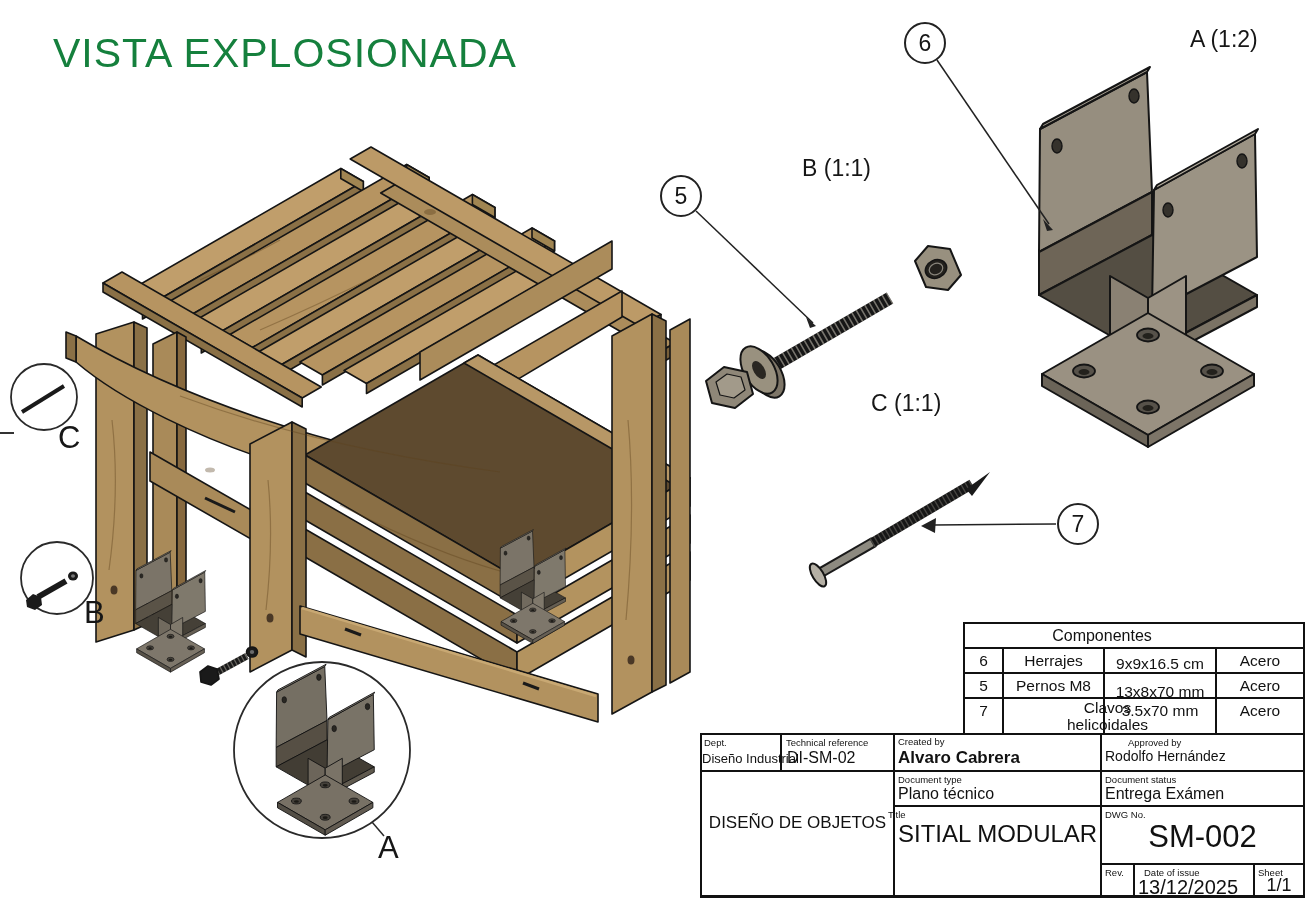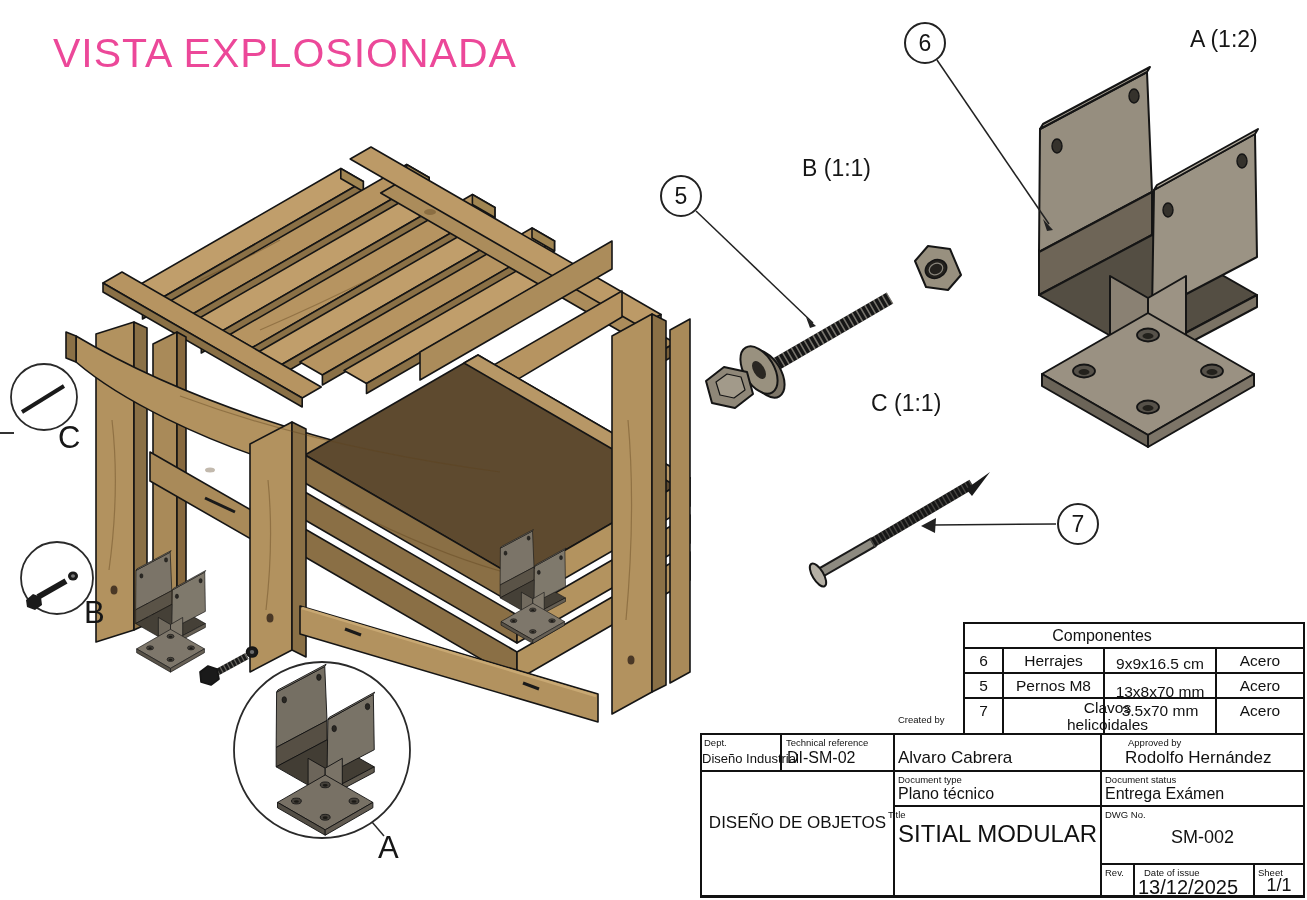--- a/index.html
+++ b/index.html
@@ -1,18 +1,18 @@
 <!DOCTYPE html>
 <html><head>
 <meta charset="utf-8">
 <style>
   html,body{margin:0;padding:0;background:#fff;}
   .sheet{position:relative;width:1307px;height:900px;background:#ffffff;overflow:hidden;
          font-family:"Liberation Sans", sans-serif;color:#111;}
-  .page-title{position:absolute;left:53px;top:30px;font-size:41px;letter-spacing:1px;color:#ec4899;white-space:nowrap;}
+  .page-title{position:absolute;left:53px;top:30px;font-size:41px;letter-spacing:1px;color:#15803d;white-space:nowrap;}
   .scale-label{position:absolute;font-size:23px;color:#161616;white-space:nowrap;}
   .marker-letter{position:absolute;font-size:31px;color:#161616;}
   .balloon{position:absolute;width:42px;height:42px;border:2px solid #222;border-radius:50%;
            background:#fff;display:flex;align-items:center;justify-content:center;
            font-size:23px;color:#161616;box-sizing:border-box;}
   .ln{position:absolute;background:#111;}
   .cell{position:absolute;display:flex;align-items:center;justify-content:center;
         font-size:15.5px;text-align:center;line-height:1.1;}
   .cell.top{align-items:flex-start;padding-top:3px;box-sizing:border-box;}
   .tb-label{position:absolute;font-size:9.5px;color:#111;white-space:nowrap;}
@@ -287,39 +287,39 @@
     <div class="ln" style="left:1303px;top:733px;width:2px;height:165px;"></div>
     <div class="ln" style="left:1133px;top:863px;width:2px;height:35px;"></div>
     <div class="ln" style="left:1253px;top:863px;width:2px;height:35px;"></div>
 
     <div class="tb-label" style="left:704px;top:737px;">Dept.</div>
     <div class="tb-value" style="left:702px;top:751px;font-size:13px;">Diseño Industrial</div>
 
     <div class="tb-label" style="left:786px;top:737px;">Technical reference</div>
     <div class="tb-value" style="left:787px;top:749px;font-size:16px;">DI-SM-02</div>
 
-    <div class="tb-label" style="left:898px;top:714px;">Created by</div>
-    <div class="tb-value" style="left:898px;top:748px;font-size:17px;">Alvaro Cabrera</div>
+    <div class="tb-label" style="left:898px;top:736px;">Created by</div>
+    <div class="tb-value" style="left:898px;top:748px;font-size:17px;font-weight:bold;">Alvaro Cabrera</div>
 
     <div class="tb-label" style="left:1105px;top:737px;margin-left:23px;">Approved by</div>
-    <div class="tb-value" style="left:1105px;top:748px;font-size:17px;margin-left:20px;">Rodolfo Hernández</div>
+    <div class="tb-value" style="left:1105px;top:748px;font-size:14px;">Rodolfo Hernández</div>
 
     <div class="cell" style="left:702px;top:772px;width:191px;height:102px;font-size:17px;">DISEÑO DE OBJETOS</div>
 
     <div class="tb-label" style="left:898px;top:774px;">Document type</div>
     <div class="tb-value" style="left:898px;top:785px;font-size:16px;">Plano técnico</div>
 
     <div class="tb-label" style="left:1105px;top:774px;">Document status</div>
     <div class="tb-value" style="left:1105px;top:785px;font-size:16px;">Entrega Exámen</div>
 
     <div class="tb-label" style="left:888px;top:809px;">Title</div>
     <div class="tb-value" style="left:898px;top:820px;font-size:24px;">SITIAL MODULAR</div>
 
     <div class="tb-label" style="left:1105px;top:809px;">DWG No.</div>
-    <div class="cell" style="left:1102px;top:815px;width:201px;height:45px;font-size:18px;">SM-002</div>
+    <div class="cell" style="left:1102px;top:815px;width:201px;height:45px;font-size:31px;">SM-002</div>
 
     <div class="tb-label" style="left:1105px;top:867px;">Rev.</div>
 
     <div class="tb-label" style="left:1138px;top:867px;padding-left:6px;">Date of issue</div>
     <div class="tb-value" style="left:1138px;top:876px;font-size:20px;">13/12/2025</div>
 
     <div class="tb-label" style="left:1258px;top:867px;">Sheet</div>
     <div class="cell" style="left:1255px;top:876px;width:48px;height:20px;font-size:18px;">1/1</div>
   </div>
 

